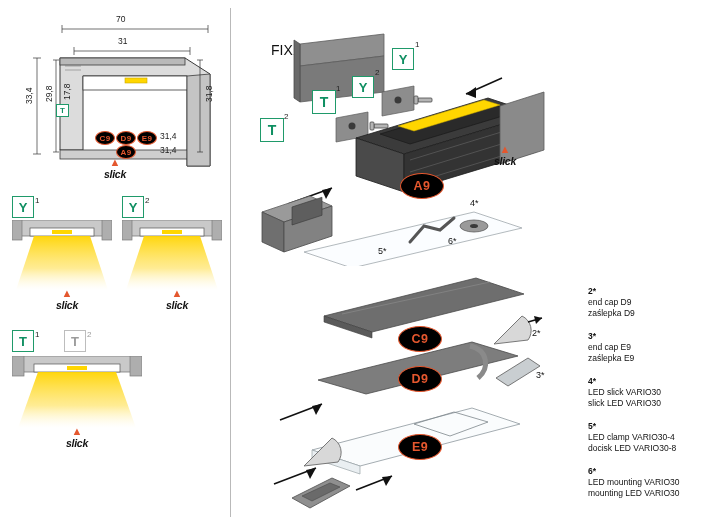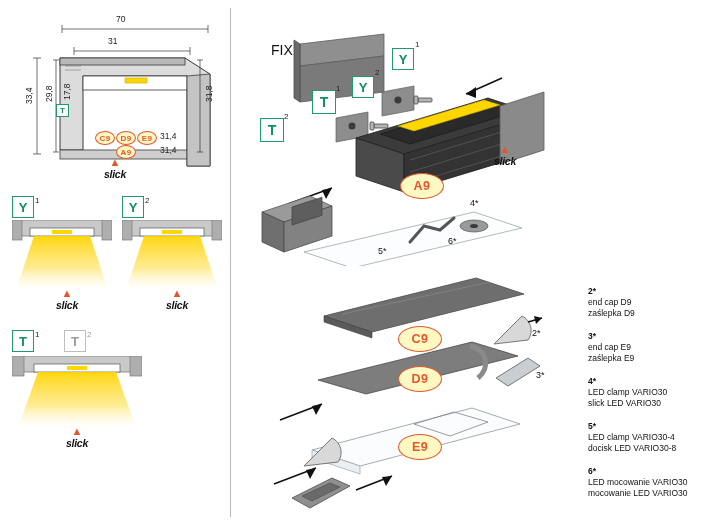--- a/index.html
+++ b/index.html
@@ -34,21 +34,21 @@
   }
   .badgesup{font-size:8px;color:#222;font-weight:normal;}
 
   
   .oval{
     border:1.4px solid #e4572e;
     border-radius:50%;
     color:#e4572e;
     font-weight:bold;
     display:flex;align-items:center;justify-content:center;
-    background:#fef9c3;
+    background:#000000;
     letter-spacing:.4px;
   }
   .oval.small{font-size:8px;border-width:1.1px;}
   .oval.big{font-size:12.5px;}
 
   
   .slick{font-size:10.5px;font-weight:bold;font-style:italic;color:#111;letter-spacing:-.3px;}
   .slick-arrow{color:#e4572e;font-size:11px;line-height:1;}
 
   .lbl-fix{font-size:14px;color:#111;}
@@ -63,21 +63,21 @@
 
   <div class="abs" style="left:0;top:0;width:230px;height:190px;">
 
     <div class="abs dim" style="left:116px;top:14px;">70</div>
     <svg class="abs" style="left:60px;top:24px;" width="150" height="10">
       <line x1="2" y1="5" x2="148" y2="5" stroke="#333" stroke-width="0.7"></line>
       <line x1="2" y1="1" x2="2" y2="9" stroke="#333" stroke-width="0.7"></line>
       <line x1="148" y1="1" x2="148" y2="9" stroke="#333" stroke-width="0.7"></line>
     </svg>
 
-    <div class="abs dim" style="left:108px;top:36px;">31</div>
+    <div class="abs dim" style="left:118px;top:36px;">31</div>
     <svg class="abs" style="left:72px;top:46px;" width="120" height="10">
       <line x1="2" y1="5" x2="118" y2="5" stroke="#333" stroke-width="0.7"></line>
       <line x1="2" y1="1" x2="2" y2="9" stroke="#333" stroke-width="0.7"></line>
       <line x1="118" y1="1" x2="118" y2="9" stroke="#333" stroke-width="0.7"></line>
     </svg>
 
     <svg class="abs" style="left:55px;top:54px;" width="160" height="118">
 
       <polygon points="5,4 130,4 155,20 155,112 132,112 132,22 28,22 28,96 5,96" fill="#dcdcdc" stroke="#3a3a3a" stroke-width="1"></polygon>
 
@@ -374,30 +374,30 @@
     </div>
 
     <div class="legend" style="margin-bottom:12px;">
       <div class="num">3*</div>
       <div>end cap E9</div>
       <div>zaślepka E9</div>
     </div>
 
     <div class="legend" style="margin-bottom:12px;">
       <div class="num">4*</div>
-      <div>LED clamp VARIO30</div>
+      <div>LED slick VARIO30</div>
       <div>slick LED VARIO30</div>
     </div>
 
     <div class="legend" style="margin-bottom:12px;">
       <div class="num">5*</div>
       <div>LED clamp VARIO30-4</div>
       <div>docisk LED VARIO30-8</div>
     </div>
 
     <div class="legend">
       <div class="num">6*</div>
-      <div>LED mocowanie VARIO30</div>
-      <div>mocowanie LED VARIO30</div>
+      <div>LED mounting VARIO30</div>
+      <div>mounting LED VARIO30</div>
     </div>
   </div>
 
 </div>
 
 </body></html>

